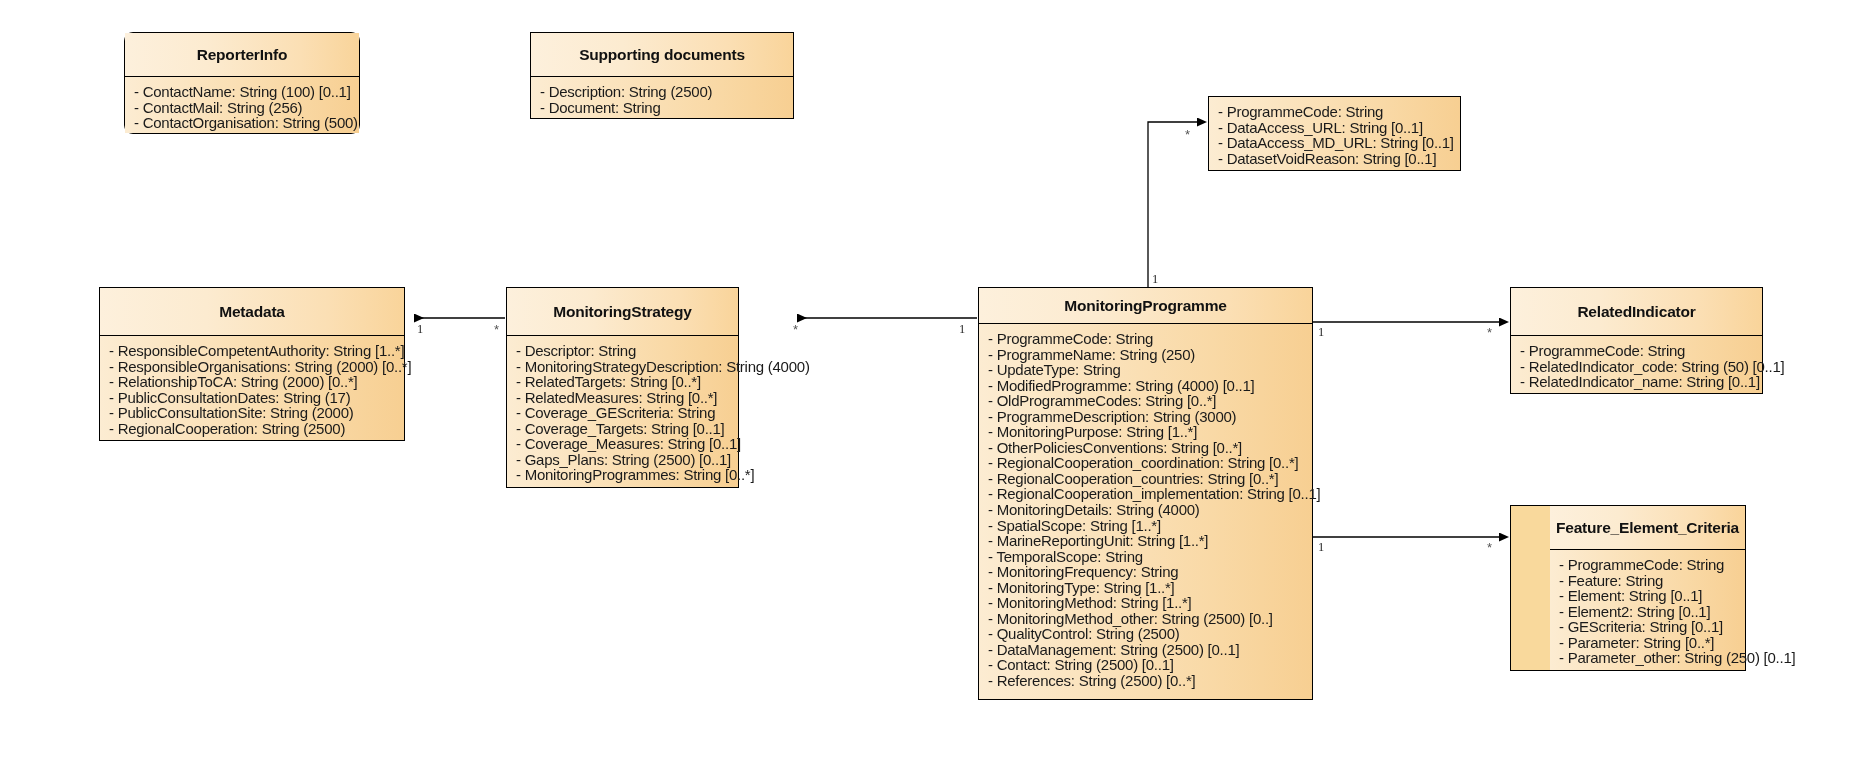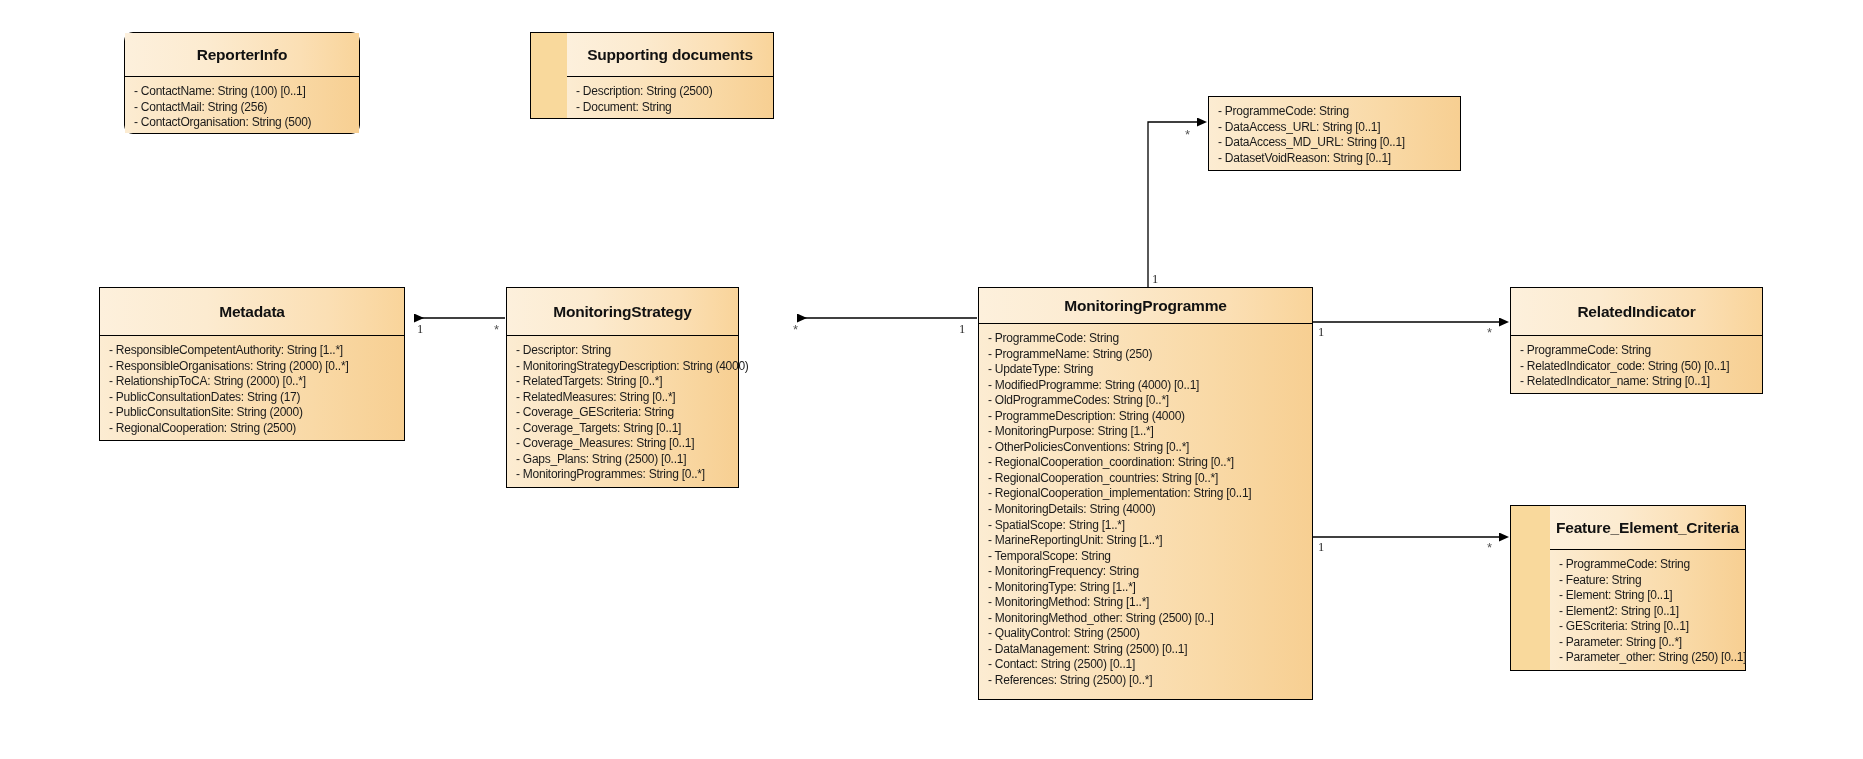--- a/index.html
+++ b/index.html
@@ -44,21 +44,21 @@
     display: flex;
     align-items: center;
     justify-content: center;
   }
   .uml-body {
     box-sizing: border-box;
     background: linear-gradient(to right, #fcecd2 0%, #fbe4bf 30%, #f9d9a6 70%, #f7cf92 100%);
     padding: 7px 0 8px 9px;
   }
   .uml-attr {
-    font-size: 12px;
+    font-size: 15px;
     line-height: 15.55px;
     color: #1a1a1a;
     white-space: nowrap;
     letter-spacing: -0.25px;
   }
 
   
   .mult {
     position: absolute;
     font-size: 12.5px;
@@ -130,21 +130,21 @@
 
   <div class="uml-class" style="left:124px; top:32px; width:236px;border-radius:9px;">
     <div class="uml-header" style="height:44px;">ReporterInfo</div>
     <div class="uml-body" style="height:56px;">
       <div class="uml-attr">- ContactName: String (100) [0..1]</div>
       <div class="uml-attr">- ContactMail: String (256)</div>
       <div class="uml-attr">- ContactOrganisation: String (500)</div>
     </div>
   </div>
 
-  <div class="uml-class" style="left:530px; top:32px; width:244px;padding-left:36px;">
+  <div class="uml-class" style="left:530px; top:32px; width:264px;">
     <div class="uml-header" style="height:44px;">Supporting documents</div>
     <div class="uml-body" style="height:41px;">
       <div class="uml-attr">- Description: String (2500)</div>
       <div class="uml-attr">- Document: String</div>
     </div>
   </div>
 
   <div class="uml-class" style="left:1208px; top:96px; width:253px;">
     <div class="uml-body" style="height:73px;">
       <div class="uml-attr">- ProgrammeCode: String</div>
@@ -182,21 +182,21 @@
   </div>
 
   <div class="uml-class" style="left:978px; top:287px; width:335px;">
     <div class="uml-header" style="height:36px;">MonitoringProgramme</div>
     <div class="uml-body" style="height:375px;">
       <div class="uml-attr">- ProgrammeCode: String</div>
       <div class="uml-attr">- ProgrammeName: String (250)</div>
       <div class="uml-attr">- UpdateType: String</div>
       <div class="uml-attr">- ModifiedProgramme: String (4000) [0..1]</div>
       <div class="uml-attr">- OldProgrammeCodes: String [0..*]</div>
-      <div class="uml-attr">- ProgrammeDescription: String (4000)</div>
+      <div class="uml-attr">- ProgrammeDescription: String (3000)</div>
       <div class="uml-attr">- MonitoringPurpose: String [1..*]</div>
       <div class="uml-attr">- OtherPoliciesConventions: String [0..*]</div>
       <div class="uml-attr">- RegionalCooperation_coordination: String [0..*]</div>
       <div class="uml-attr">- RegionalCooperation_countries: String [0..*]</div>
       <div class="uml-attr">- RegionalCooperation_implementation: String [0..1]</div>
       <div class="uml-attr">- MonitoringDetails: String (4000)</div>
       <div class="uml-attr">- SpatialScope: String [1..*]</div>
       <div class="uml-attr">- MarineReportingUnit: String [1..*]</div>
       <div class="uml-attr">- TemporalScope: String</div>
       <div class="uml-attr">- MonitoringFrequency: String</div>

